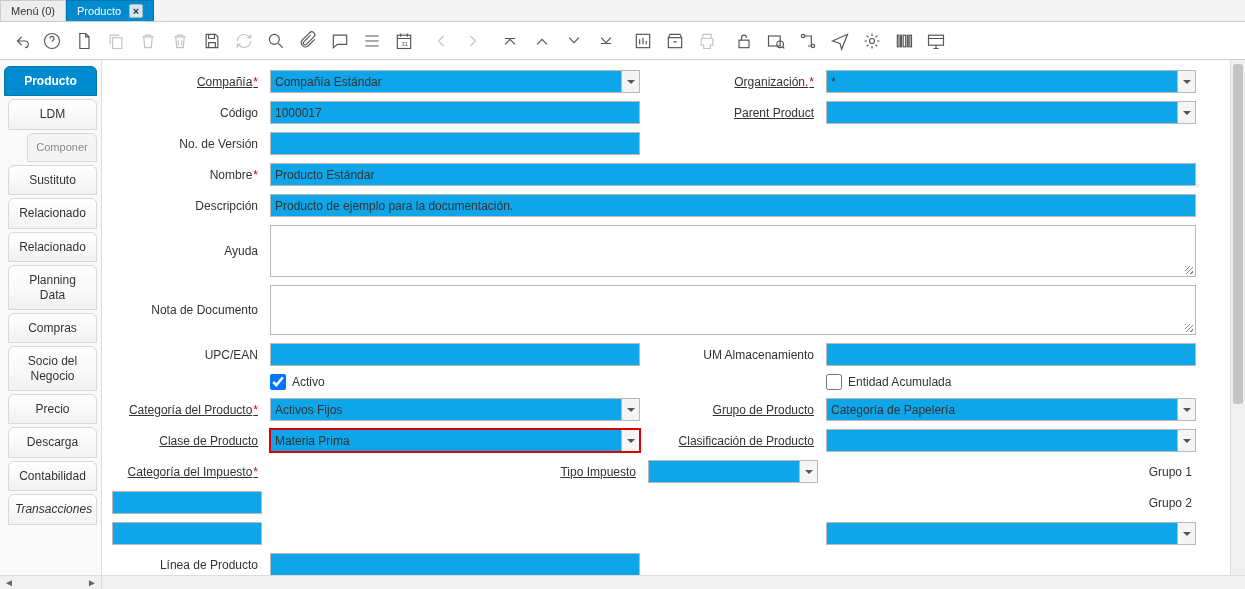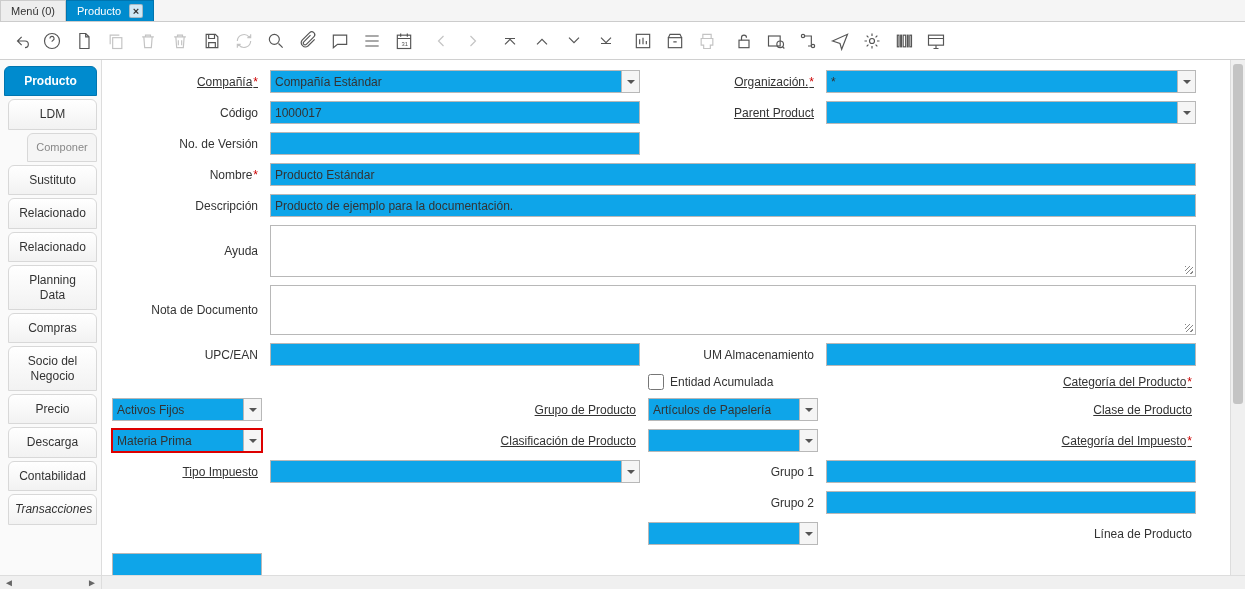--- a/index.html
+++ b/index.html
@@ -306,34 +306,38 @@
       <div class="lbl">UPC/EAN</div>
       <div class="txt">
           <span></span>
         </div>
       <div class="lbl">UM Almacenamiento</div>
       <div class="txt">
           <span></span>
         </div>
 
       <div></div>
+      <div class="chk">
+        <input type="checkbox" checked="" style="">
+        <span>Activo</span>
+      </div>
       <div></div>
       <div class="chk">
         <input type="checkbox" style="">
         <span>Entidad Acumulada</span>
       </div>
 
       <div class="lbl link req">Categoría del Producto</div>
       <div class="combo">
           <span>Activos Fijos</span>
           <span class="dd"></span>
         </div>
       <div class="lbl link">Grupo de Producto</div>
       <div class="combo">
-          <span>Artículos de Papelería</span>
+          <span>Categoría de Papelería</span>
           <span class="dd"></span>
         </div>
 
       <div class="lbl link">Clase de Producto</div>
       <div class="combo highlight">
           <span>Materia Prima</span>
           <span class="dd"></span>
         </div>
       <div class="lbl link">Clasificación de Producto</div>
       <div class="combo">

